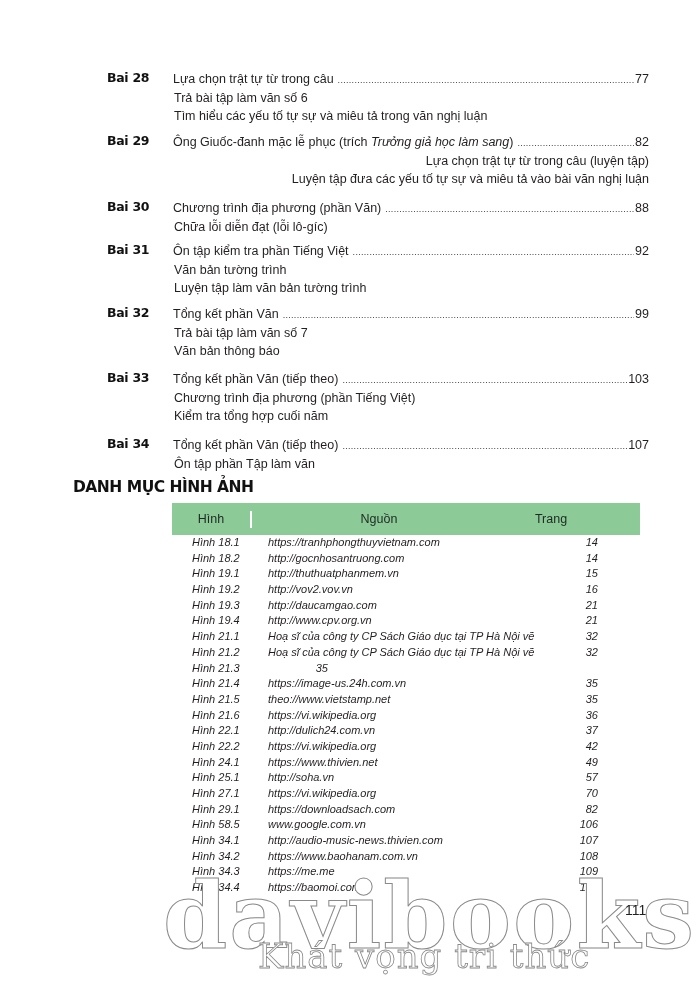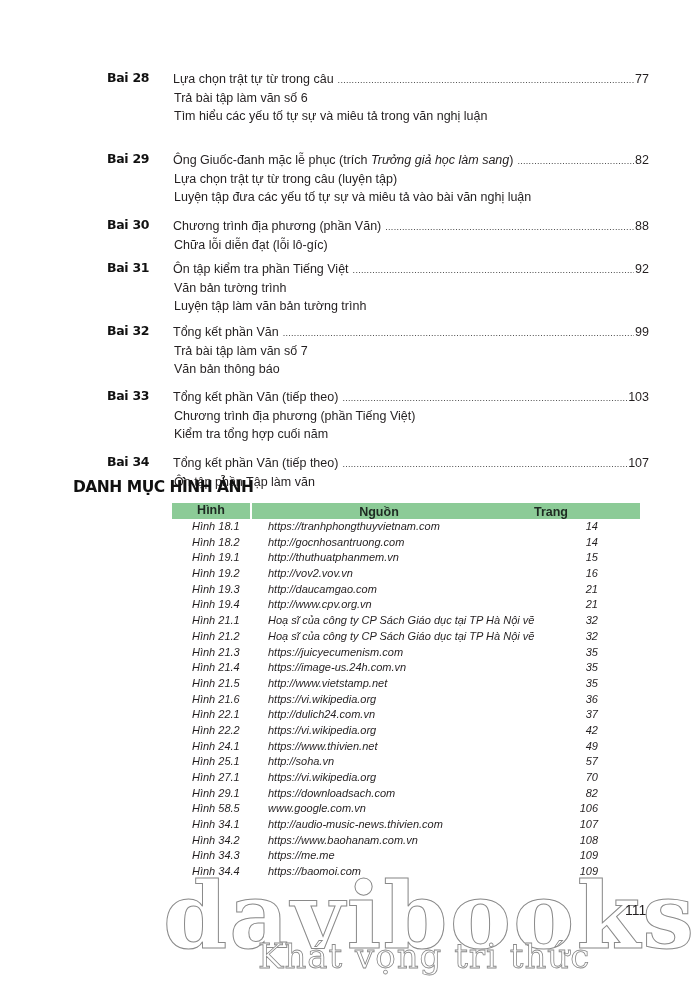--- a/index.html
+++ b/index.html
@@ -21,22 +21,22 @@
       flex: 1; overflow: hidden; white-space: nowrap; margin: 0 1px 0 4px;
       font-size: 9px; letter-spacing: 0.3px; color: #333;
     }
     .main-line .pg { white-space: nowrap; }
     .heading {
       position: absolute; left: 73px; top: 478px; font-family: "DejaVu Sans", sans-serif;
       font-weight: bold; font-size: 15.5px; letter-spacing: -0.5px; color: #111;
     }
     .tbl { position: absolute; left: 172px; top: 503px; width: 468px; }
     .thead {
-      display: flex; height: 16px; background: #8ccb97; align-items: flex-end;
-      font-size: 12.5px; font-weight: bold; color: #1e2a22;
+      display: flex; height: 32px; background: #8ccb97; align-items: center;
+      font-size: 12.5px; font-weight: normal; color: #1e2a22;
     }
     .thead .c1 { width: 78px; text-align: center; border-right: 2px solid #ffffff; height: 17px; line-height: 17px; }
     .thead .c2 { width: 254px; text-align: center; }
     .thead .c3 { width: 90px; text-align: center; }
     .trow { display: flex; height: 15.7px; font-style: italic; font-size: 11px; line-height: 15.7px; color: #231f20; }
     .trow .c1 { width: 94px; padding-left: 20px; box-sizing: border-box; }
     .trow .c1 { width: 96px; }
     .trow .c2 { width: 270px; white-space: nowrap; }
     .trow .c3 { width: 60px; text-align: right; }
     .page-no { position: absolute; left: 625px; top: 902px; font-size: 14px; color: #231f20; }
@@ -56,21 +56,21 @@
     <div class="lesson" style="margin-top: 0px;">
       <div class="lesson-no">Bai 28</div>
       <div class="line main-line">
         <span class="t"><span>Lựa chọn trật tự từ trong câu</span></span>
         <span class="dots">....................................................................................................................................................................................................</span>
         <span class="pg">77</span>
       </div>
       <div class="line sub">Trả bài tập làm văn số 6</div>
       <div class="line sub">Tìm hiểu các yếu tố tự sự và miêu tả trong văn nghị luận</div>
     </div>
-    <div class="lesson" style="margin-top: 26px;">
+    <div class="lesson" style="margin-top: 8px; text-align: right;">
       <div class="lesson-no">Bai 29</div>
       <div class="line main-line">
         <span class="t"><span>Ông Giuốc-đanh mặc lễ phục (trích </span><i>Trưởng giả học làm sang</i><span>)</span></span>
         <span class="dots">....................................................................................................................................................................................................</span>
         <span class="pg">82</span>
       </div>
       <div class="line sub">Lựa chọn trật tự từ trong câu (luyện tập)</div>
       <div class="line sub">Luyện tập đưa các yếu tố tự sự và miêu tả vào bài văn nghị luận</div>
     </div>
     <div class="lesson" style="margin-top: 11px;">
@@ -167,31 +167,30 @@
         <div class="c2">Hoạ sĩ của công ty CP Sách Giáo dục tại  TP Hà Nội vẽ</div>
         <div class="c3">32</div>
       </div>
       <div class="trow">
         <div class="c1">Hình 21.2</div>
         <div class="c2">Hoạ sĩ của công ty CP Sách Giáo dục tại  TP Hà Nội vẽ</div>
         <div class="c3">32</div>
       </div>
       <div class="trow">
         <div class="c1">Hình 21.3</div>
-        <div class="c2">https://juicyecumenism.com</div>
         <div class="c3">35</div>
       </div>
       <div class="trow">
         <div class="c1">Hình 21.4</div>
         <div class="c2">https://image-us.24h.com.vn</div>
         <div class="c3">35</div>
       </div>
       <div class="trow">
         <div class="c1">Hình 21.5</div>
-        <div class="c2">http://www.vietstamp.net</div>
+        <div class="c2">theo://www.vietstamp.net</div>
         <div class="c3">35</div>
       </div>
       <div class="trow">
         <div class="c1">Hình 21.6</div>
         <div class="c2">https://vi.wikipedia.org</div>
         <div class="c3">36</div>
       </div>
       <div class="trow">
         <div class="c1">Hình 22.1</div>
         <div class="c2">http://dulich24.com.vn</div>

